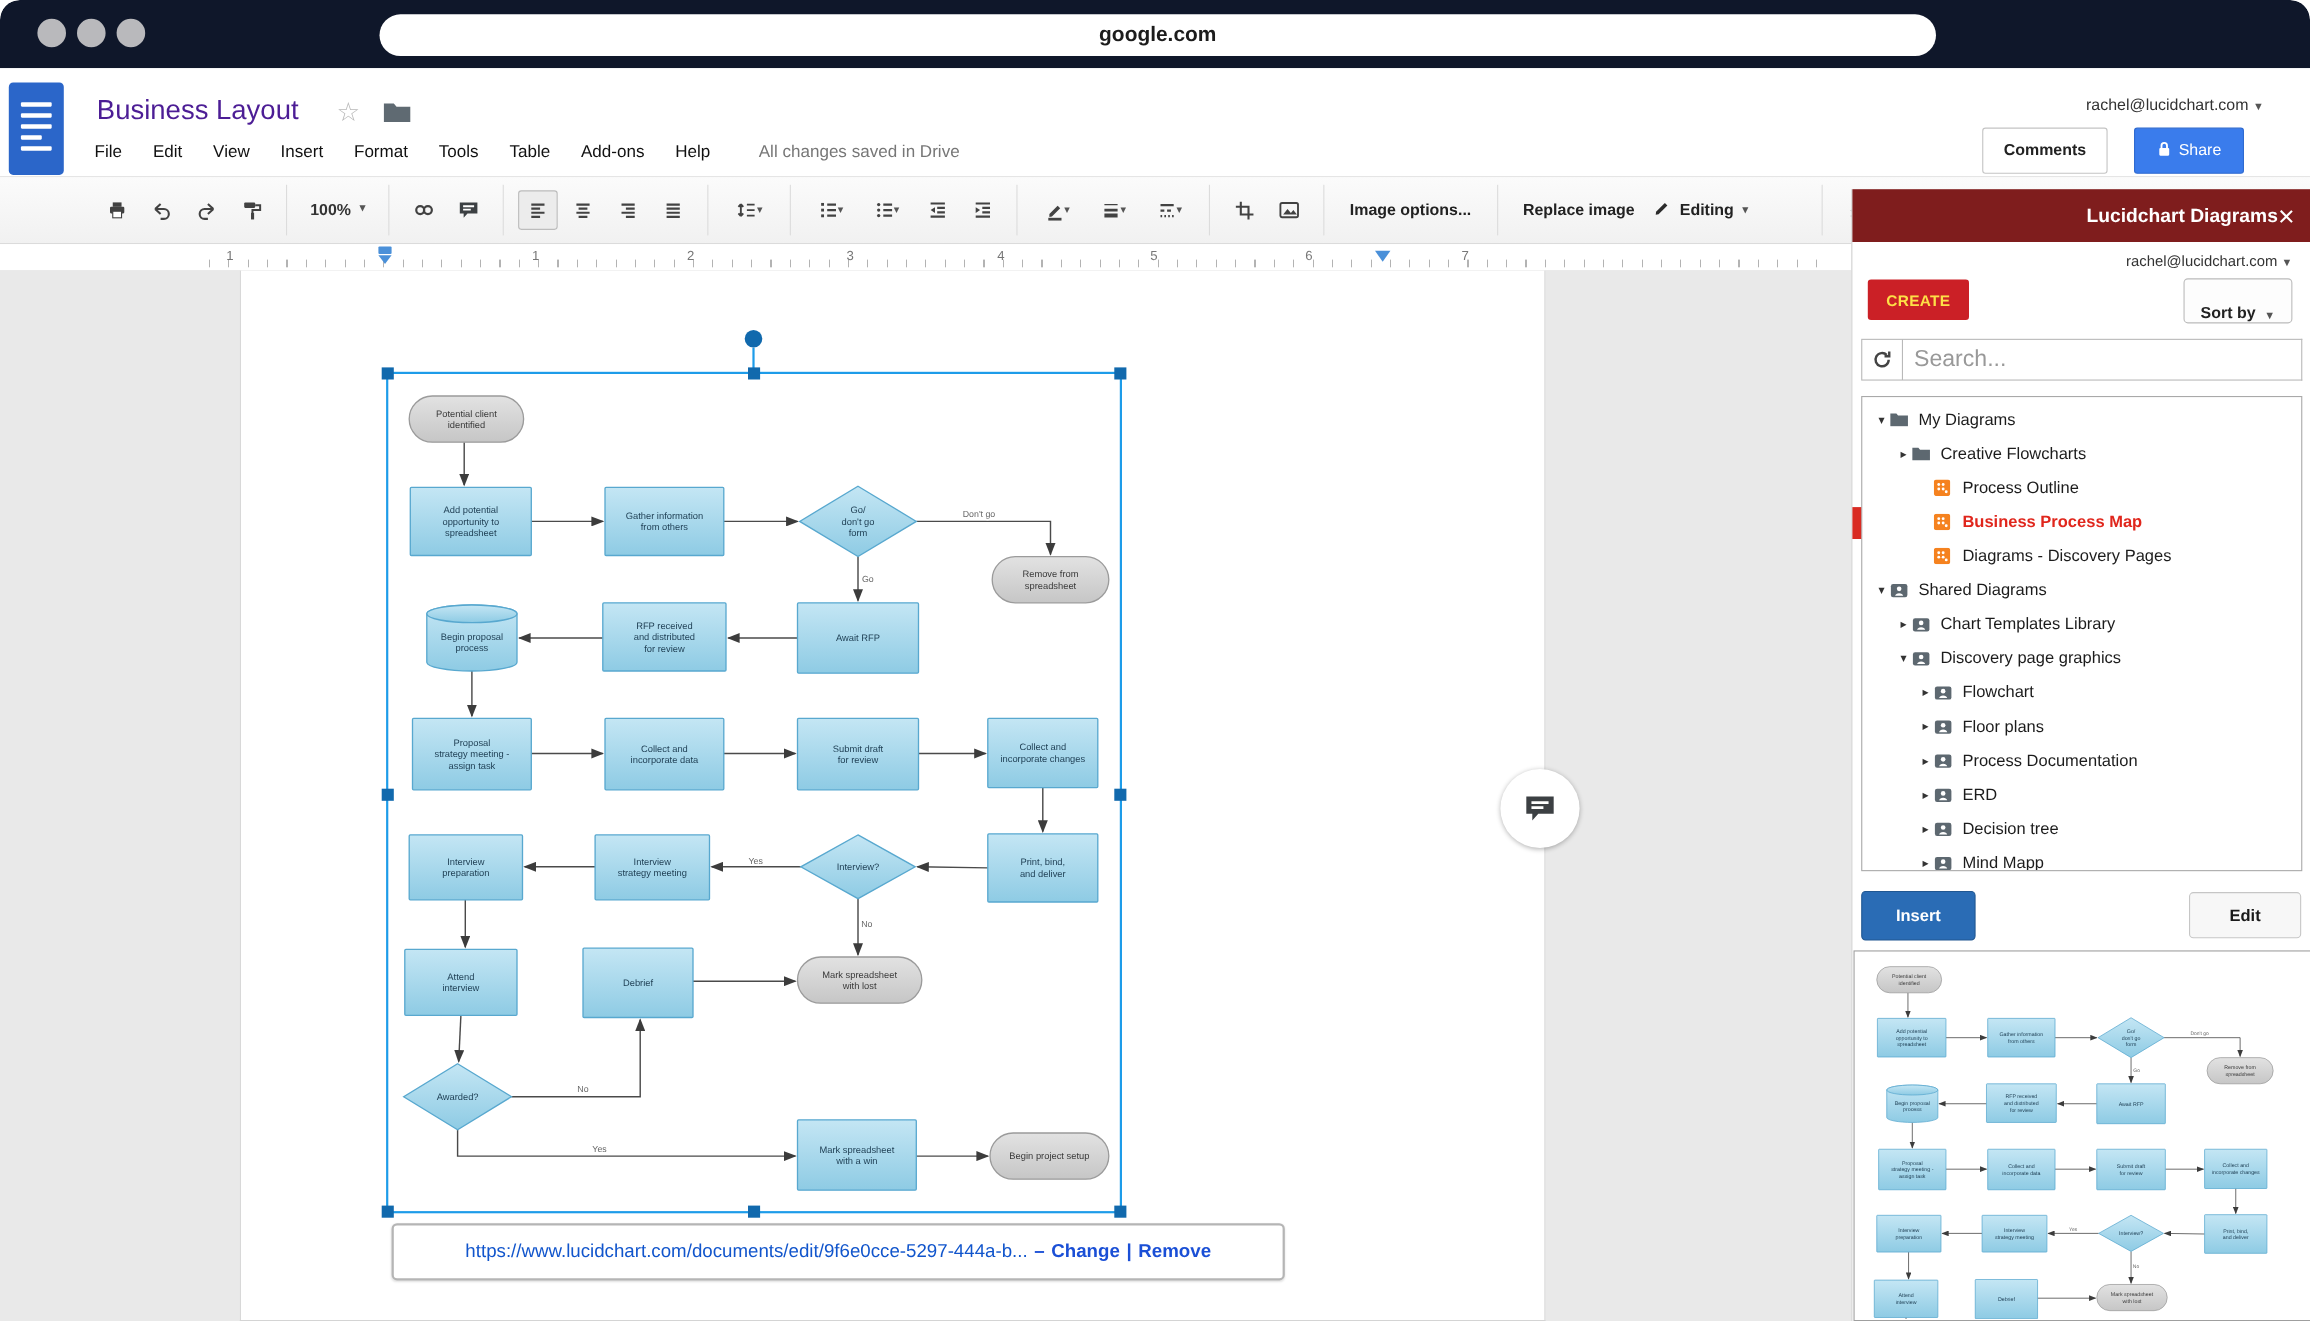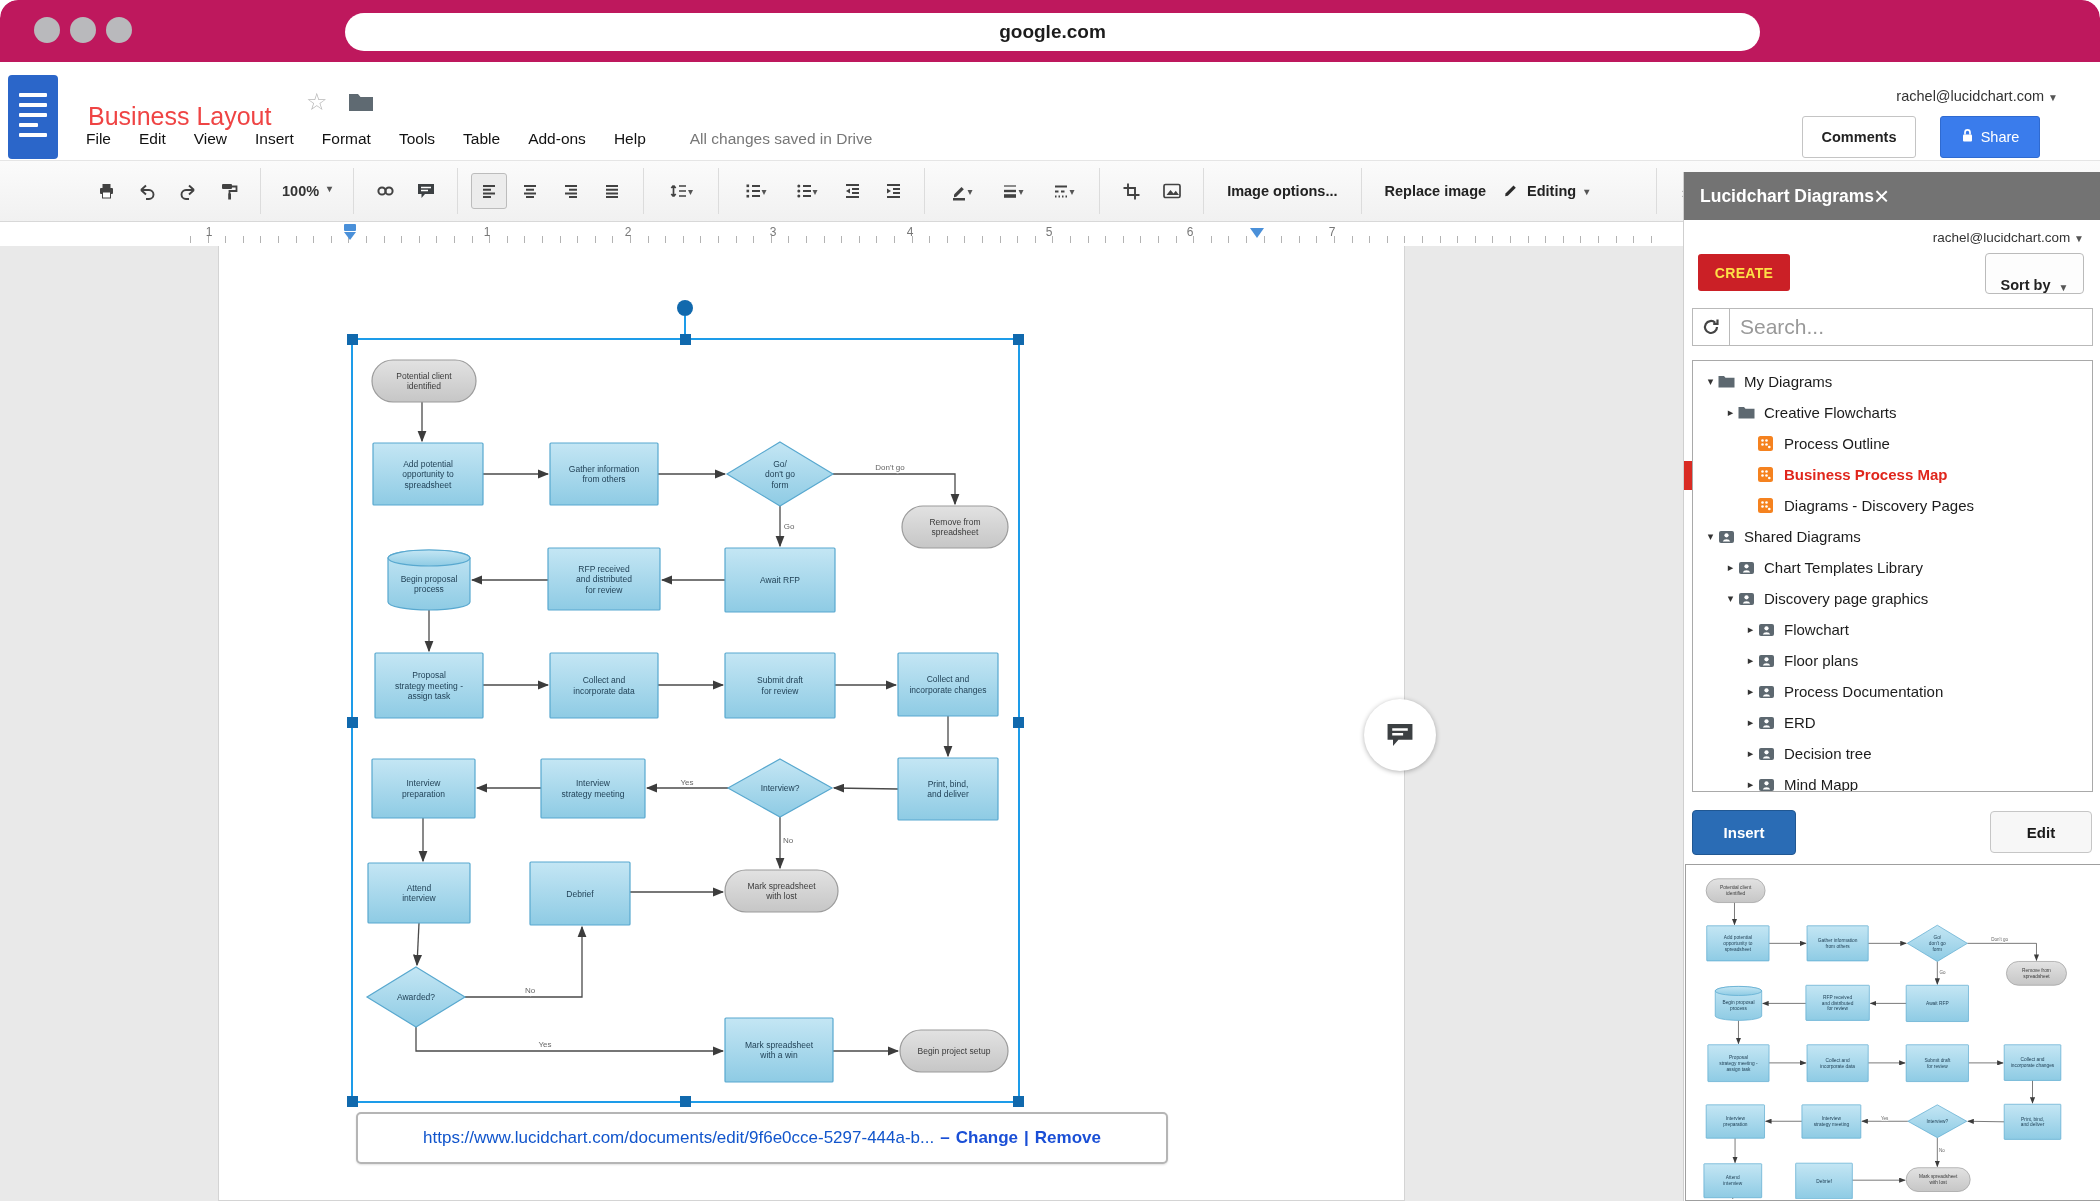--- a/index.html
+++ b/index.html
@@ -1,26 +1,26 @@
 <!DOCTYPE html>
 <html><head>
 <meta charset="utf-8">
 <style>
   html,body{margin:0;padding:0;background:#fff;font-family:"Liberation Sans",sans-serif;}
   #app{position:relative;width:2100px;height:1201px;overflow:hidden;border-radius:18px 18px 0 0;background:#fff;}
   .abs{position:absolute;}
   
-  .chrome{left:0;top:0;width:2100px;height:62px;background:#be185d;border-radius:18px 18px 0 0;text-align:center;}
+  .chrome{left:0;top:0;width:2100px;height:62px;background:#0f172a;border-radius:18px 18px 0 0;text-align:center;}
   .dot{width:26px;height:26px;border-radius:50%;background:#b9b9bc;top:17px;}
   .urlbar{left:345px;top:13px;width:1415px;height:38px;background:#fff;border-radius:19px;display:flex;align-items:center;justify-content:center;font-size:19px;font-weight:bold;color:#1c1c1c;}
   
   .dochead{left:0;top:62px;width:2100px;height:98px;background:#fff;}
   .docsicon{left:8px;top:13px;width:50px;height:84px;background:#2b66c9;border-radius:4px;}
   .docsicon i{position:absolute;left:11px;height:4px;background:#fff;border-radius:1px;}
-  .doctitle{left:88px;top:40px;font-size:25px;color:#ef4444;}
+  .doctitle{left:88px;top:24px;font-size:25px;color:#4c1d95;}
   .star{left:306px;top:26px;font-size:24px;color:#b8b8b8;}
   .foldico{left:348px;top:28px;}
   .menubar{left:86px;top:68px;display:flex;gap:28px;font-size:15.5px;color:#111;align-items:center;}
   .menubar .mi{cursor:default;}
   .savestatus{color:#777;margin-left:16px;}
   .account{right:42px;top:26px;font-size:14.5px;color:#333;}
   .caret{color:#555;font-size:10px;}
   .btn-comments{right:184px;top:54px;width:112px;height:40px;background:#fff;border:1px solid #c4c4c4;border-radius:3px;display:flex;align-items:center;justify-content:center;font-size:14.5px;font-weight:bold;color:#222;}
   .btn-share{right:60px;top:54px;width:98px;height:40px;background:#3a7cec;border:1px solid #2f6ad0;border-radius:3px;display:flex;align-items:center;justify-content:center;gap:7px;font-size:14.5px;font-weight:normal;color:#fff;}
   
@@ -44,21 +44,21 @@
   .selbox{left:351px;top:338px;width:669px;height:765px;border:2px solid #1d9ce9;box-sizing:border-box;}
   .hdl{position:absolute;width:11px;height:11px;background:#1169ad;}
   .rotstem{position:absolute;left:331px;top:-24px;width:2px;height:24px;background:#1d9ce9;}
   .rotknob{position:absolute;left:324px;top:-40px;width:16px;height:16px;border-radius:50%;background:#1169ad;}
   .linkbar{left:356px;top:1112px;width:812px;height:52px;background:#fff;border:2px solid #b5b5b5;border-radius:5px;box-sizing:border-box;display:flex;align-items:center;justify-content:center;font-size:17px;gap:6px;box-shadow:0 1px 2px rgba(0,0,0,.12);}
   .linkurl{color:#1155cc;}
   .linkact{color:#1a4fd6;font-weight:bold;}
   .bubble{left:1364px;top:699px;width:72px;height:72px;border-radius:50%;background:#fff;box-shadow:0 1px 5px rgba(0,0,0,.3);display:flex;align-items:center;justify-content:center;}
   
   .panel{left:1683px;top:172px;width:417px;height:1029px;background:#fff;border-left:1px solid #cfcfcf;box-sizing:border-box;}
-  .phead{position:absolute;left:0;top:0;width:100%;height:48px;background:#737373;color:#fff;display:flex;align-items:center;justify-content:flex-start;padding:0 14px 0 16px;box-sizing:border-box;}
+  .phead{position:absolute;left:0;top:0;width:100%;height:48px;background:#7f1d1d;color:#fff;display:flex;align-items:center;justify-content:flex-end;padding:0 14px 0 16px;box-sizing:border-box;}
   .ptitle{font-size:17.5px;font-weight:bold;}
   .pclose{font-size:26px;line-height:1;color:#fff;}
   .paccount{position:absolute;right:16px;top:58px;font-size:13.5px;color:#333;}
   .btn-create{position:absolute;left:14px;top:82px;width:92px;height:37px;background:#cb2026;color:#fde047;font-size:14px;font-weight:bold;border-radius:3px;display:flex;align-items:center;justify-content:center;letter-spacing:.3px;}
   .btn-sort{position:absolute;right:16px;top:81px;width:97px;height:39px;background:#fdfdfd;border:1px solid #bbb;border-radius:4px;display:flex;align-items:flex-end;justify-content:center;gap:8px;font-size:14.5px;font-weight:bold;color:#222;}
   .searchrow{position:absolute;left:8px;top:136px;width:401px;height:38px;display:flex;}
   .refreshbox{width:38px;height:38px;border:1px solid #b9b9b9;box-sizing:border-box;background:#fff;display:flex;align-items:center;justify-content:center;}
   .searchin{flex:1;height:38px;border:1px solid #b9b9b9;border-left:none;box-sizing:border-box;font-size:21px;padding:0 10px;color:#333;font-family:"Liberation Sans",sans-serif;}
   .searchin::placeholder{color:#999;}
   .treebox{position:absolute;left:8px;top:188px;width:401px;height:432px;border:1px solid #a9a9a9;box-sizing:border-box;background:#fff;overflow:hidden;padding-top:5px;}

